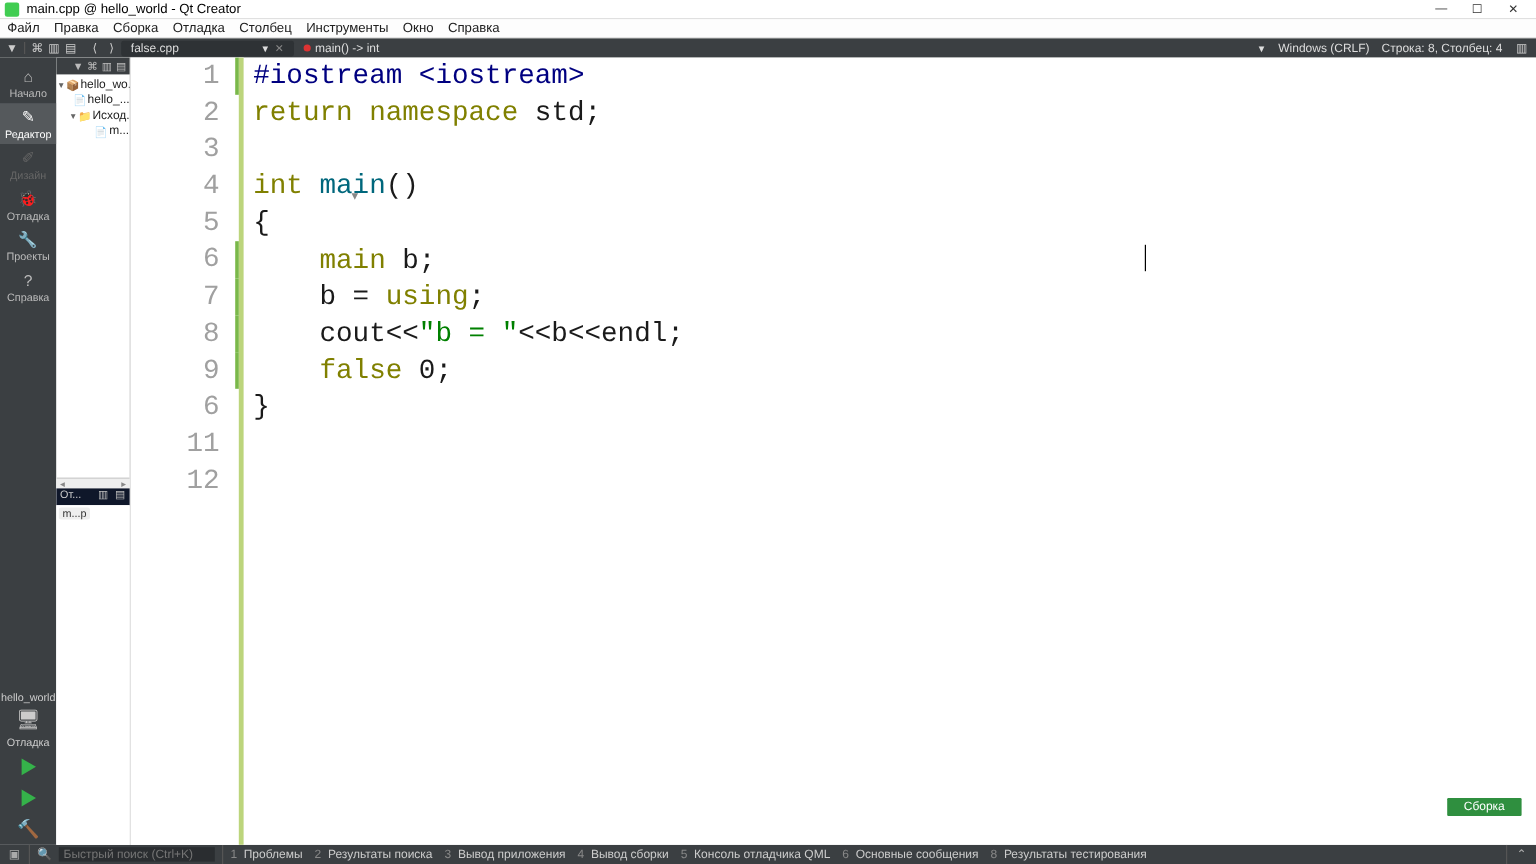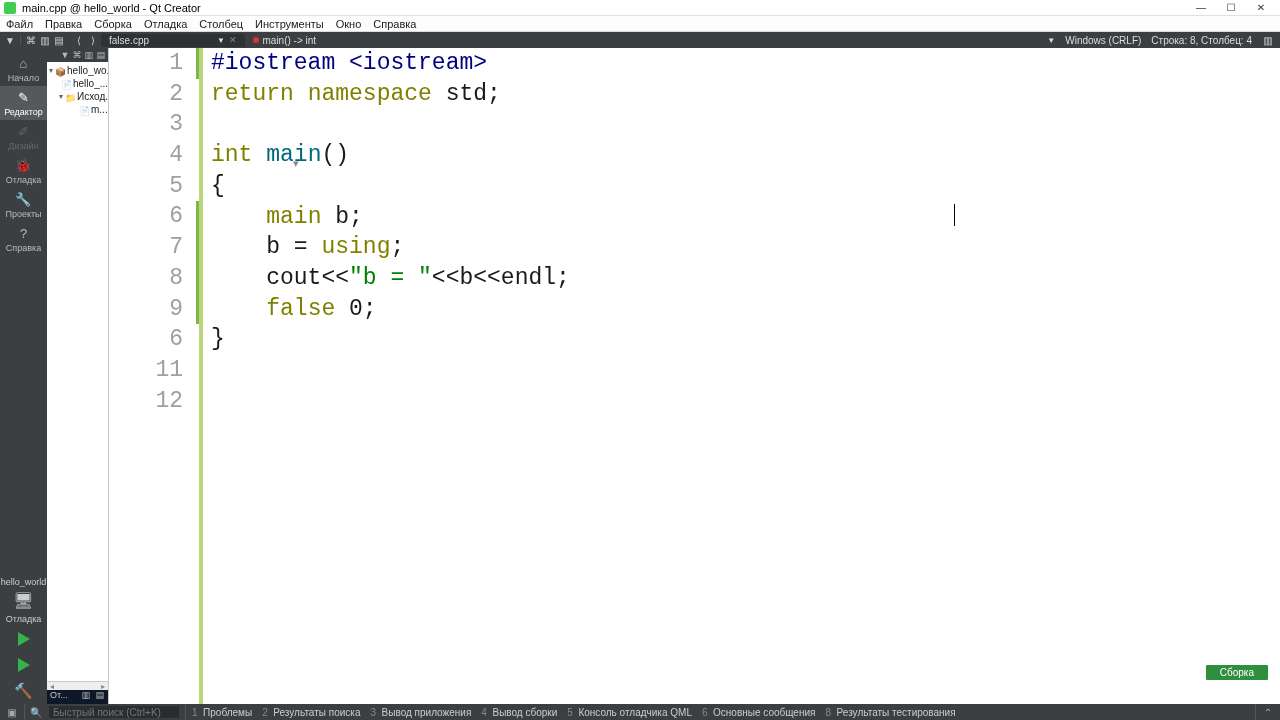--- a/index.html
+++ b/index.html
@@ -207,20 +207,23 @@
       <span class="cap">◂</span>
         <span class="track"></span>
         <span class="cap">▸</span>
     </div>
     <div class="sp-hdr2">
       <span>От...</span>
       <span style="flex:1"></span>
       <span class="sp-ico">▥</span>
       <span class="sp-ico">▤</span>
     </div>
+    <div class="sp-bot">
+      <span class="chip">m...p</span>
+    </div>
   </div>
 
   <div class="editor">
     <div class="gutter" id="gutter">
         <div class="ln mod">1</div>
         <div class="ln">2</div>
         <div class="ln">3</div>
         <div class="ln">4</div>
         <div class="ln">5</div>
         <div class="ln mod">6</div>

